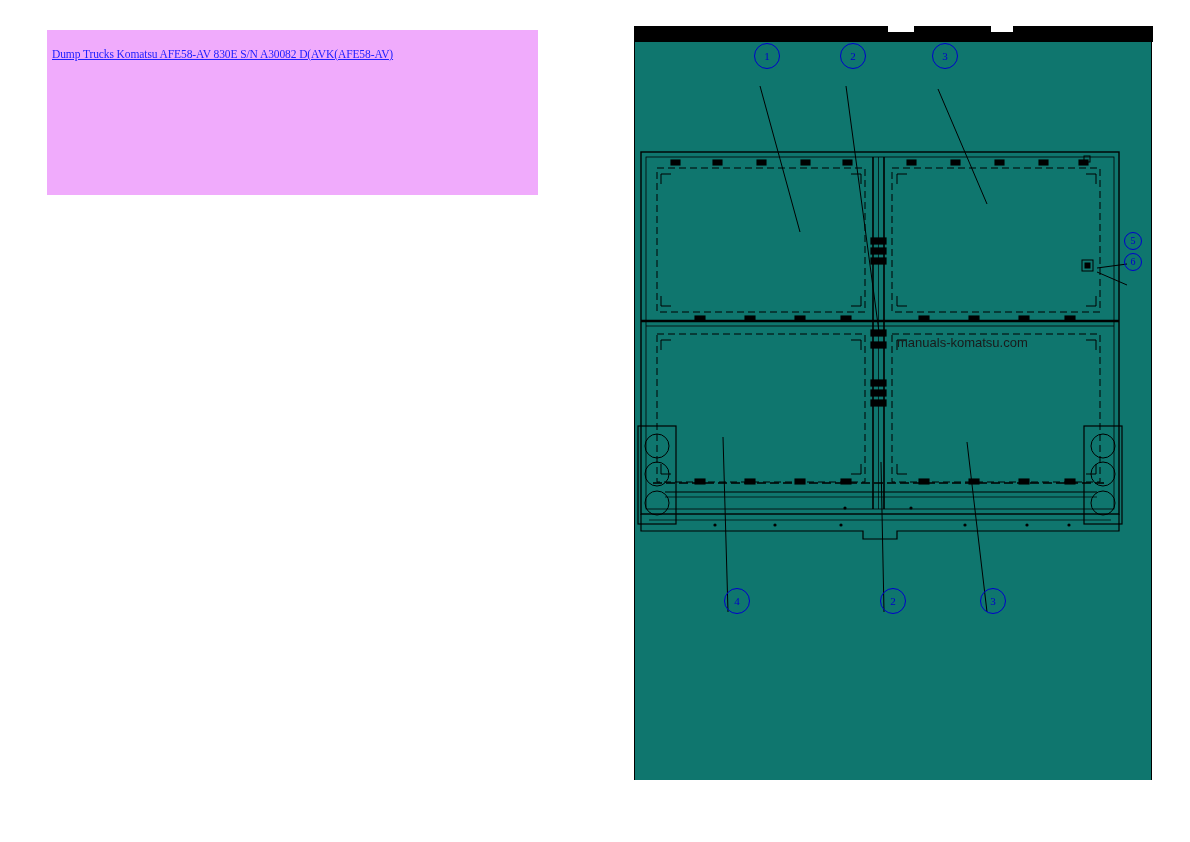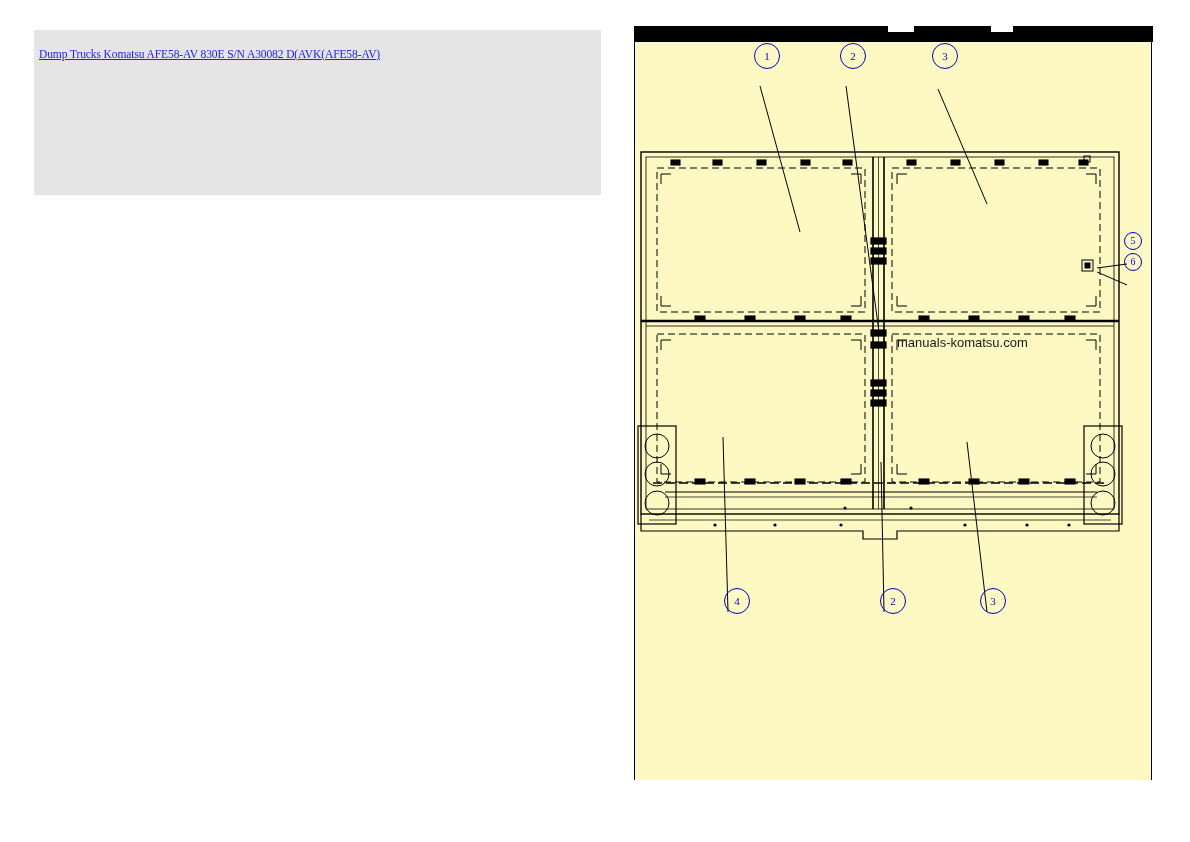--- a/index.html
+++ b/index.html
@@ -11,25 +11,25 @@
     width: 1190px;
     height: 842px;
     position: relative;
     overflow: hidden;
     font-family: "Liberation Serif", serif;
   }
 
   
   #left-panel {
     position: absolute;
-    left: 34px;
+    left: 47px;
     top: 30px;
-    width: 567px;
+    width: 491px;
     height: 165px;
-    background: #e5e5e5;
+    background: #f0abfc;
   }
   #title-link {
     position: absolute;
     left: 5px;
     top: 18px;
     font-family: "Liberation Serif", serif;
     font-size: 11.5px;
     line-height: 12px;
     color: #2020ff;
     text-decoration: underline;
@@ -37,21 +37,21 @@
     letter-spacing: -0.1px;
   }
 
   
   #sheet {
     position: absolute;
     left: 634px;
     top: 26px;
     width: 518px;
     height: 754px;
-    background: #fef9c3;
+    background: #0f766e;
     border-left: 1px solid #000000;
     border-right: 1px solid #000000;
     box-sizing: border-box;
   }
   #sheet-topbar {
     position: absolute;
     left: 0;
     top: 0;
     width: 518px;
     height: 16px;

